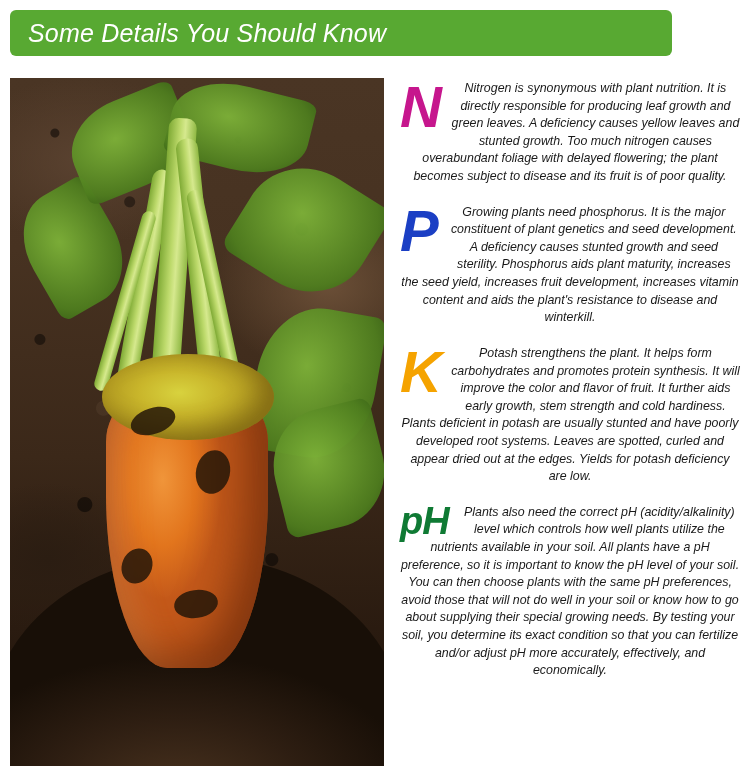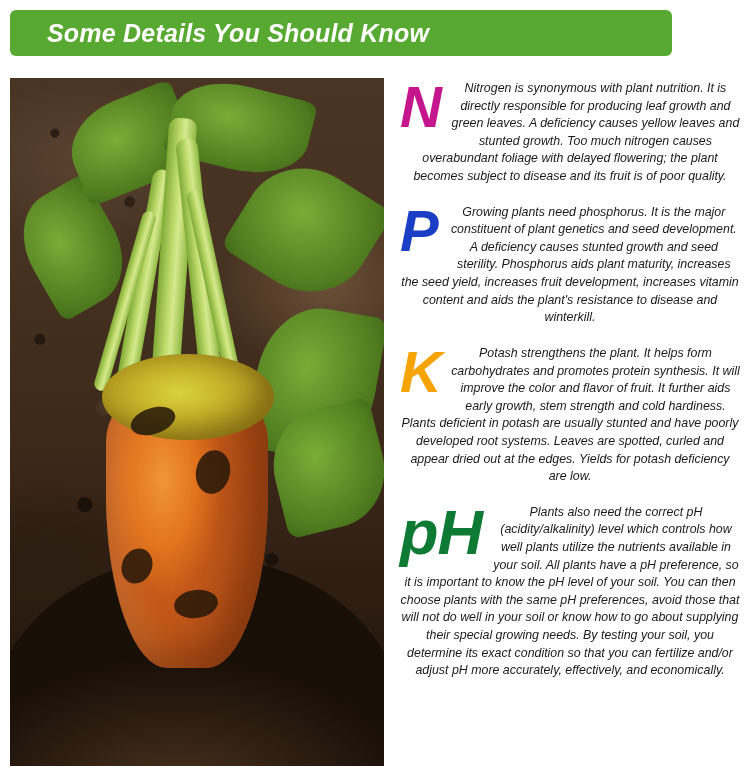--- a/index.html
+++ b/index.html
@@ -28,24 +28,24 @@
     width: 662px;
     height: 46px;
     background: #58a932;
     border-radius: 6px;
     display: flex;
     align-items: center;
   }
   .header-title {
     color: #ffffff;
     font-size: 25px;
-    font-weight: bold;
+    font-weight: normal;
     font-style: italic;
     letter-spacing: 0.2px;
-    padding-left: 37px;
+    padding-left: 18px;
     font-family: "Liberation Sans", sans-serif;
   }
 
   
   .photo {
     position: absolute;
     left: 10px;
     top: 78px;
     width: 374px;
     height: 688px;
@@ -174,21 +174,21 @@
     font-size: 58px;
     margin: 0 9px 0 0;
   }
   .letter-k {
     color: #f5a300;
     font-size: 58px;
     margin: 0 9px 0 0;
   }
   .letter-ph {
     color: #0f7a34;
-    font-size: 63px;
+    font-size: 38px;
     margin: 0 10px 0 0;
     letter-spacing: -1px;
   }
   .nutrient-text {
     font-size: 12.4px;
     line-height: 1.42;
     font-style: italic;
     color: #1a1a1a;
     text-align: center;
     font-family: "Liberation Sans", sans-serif;

